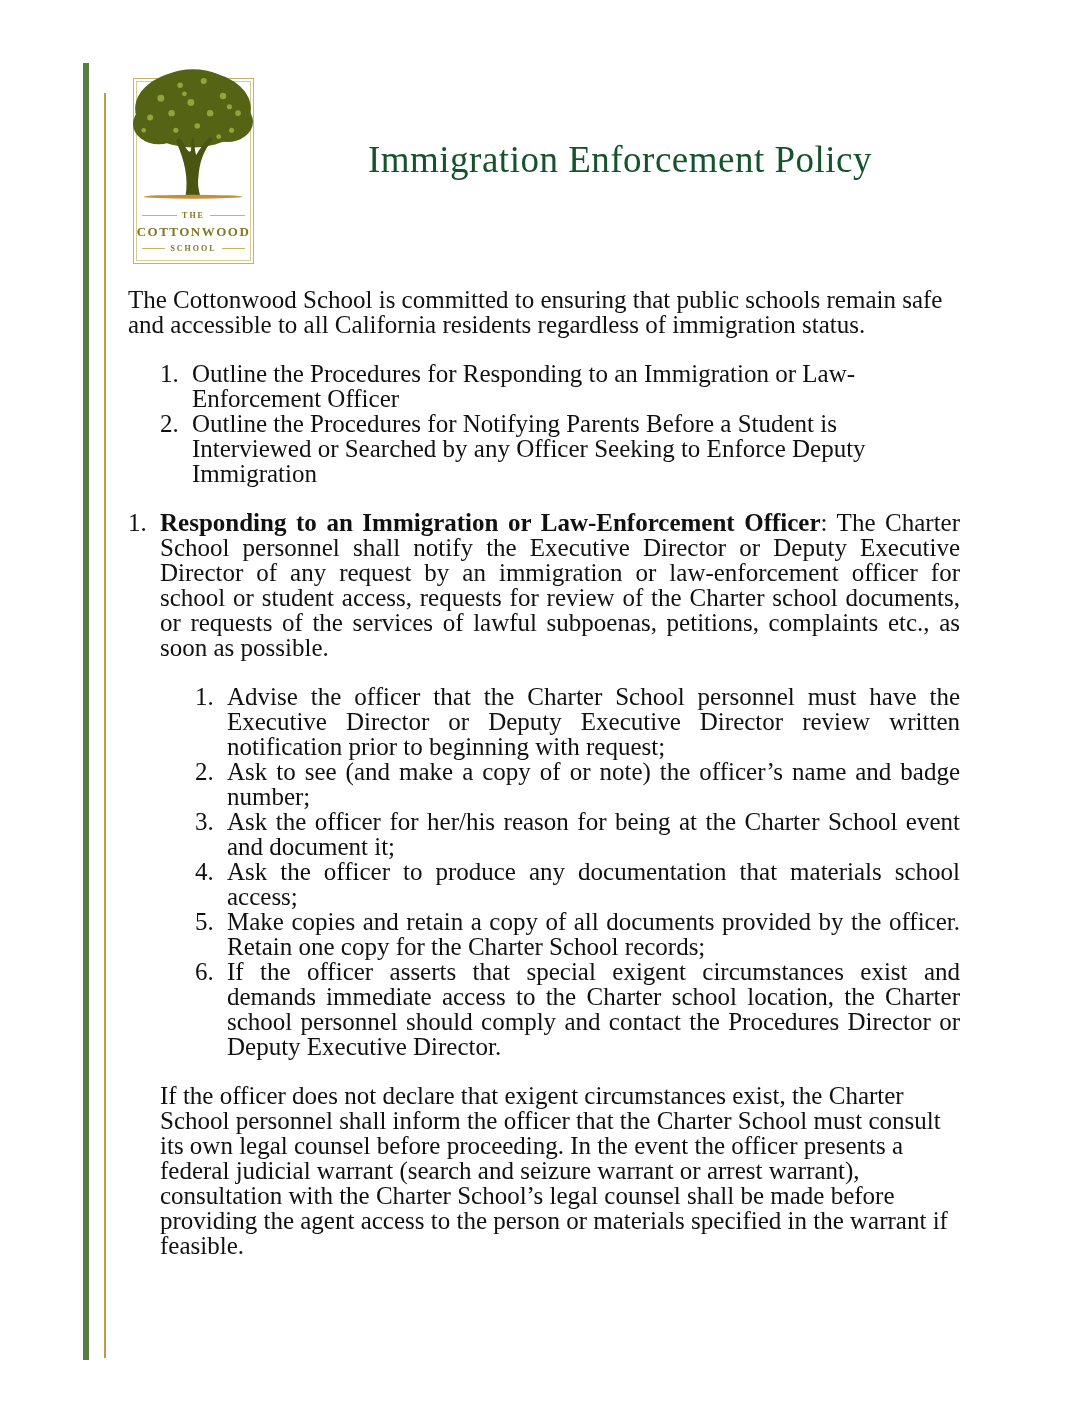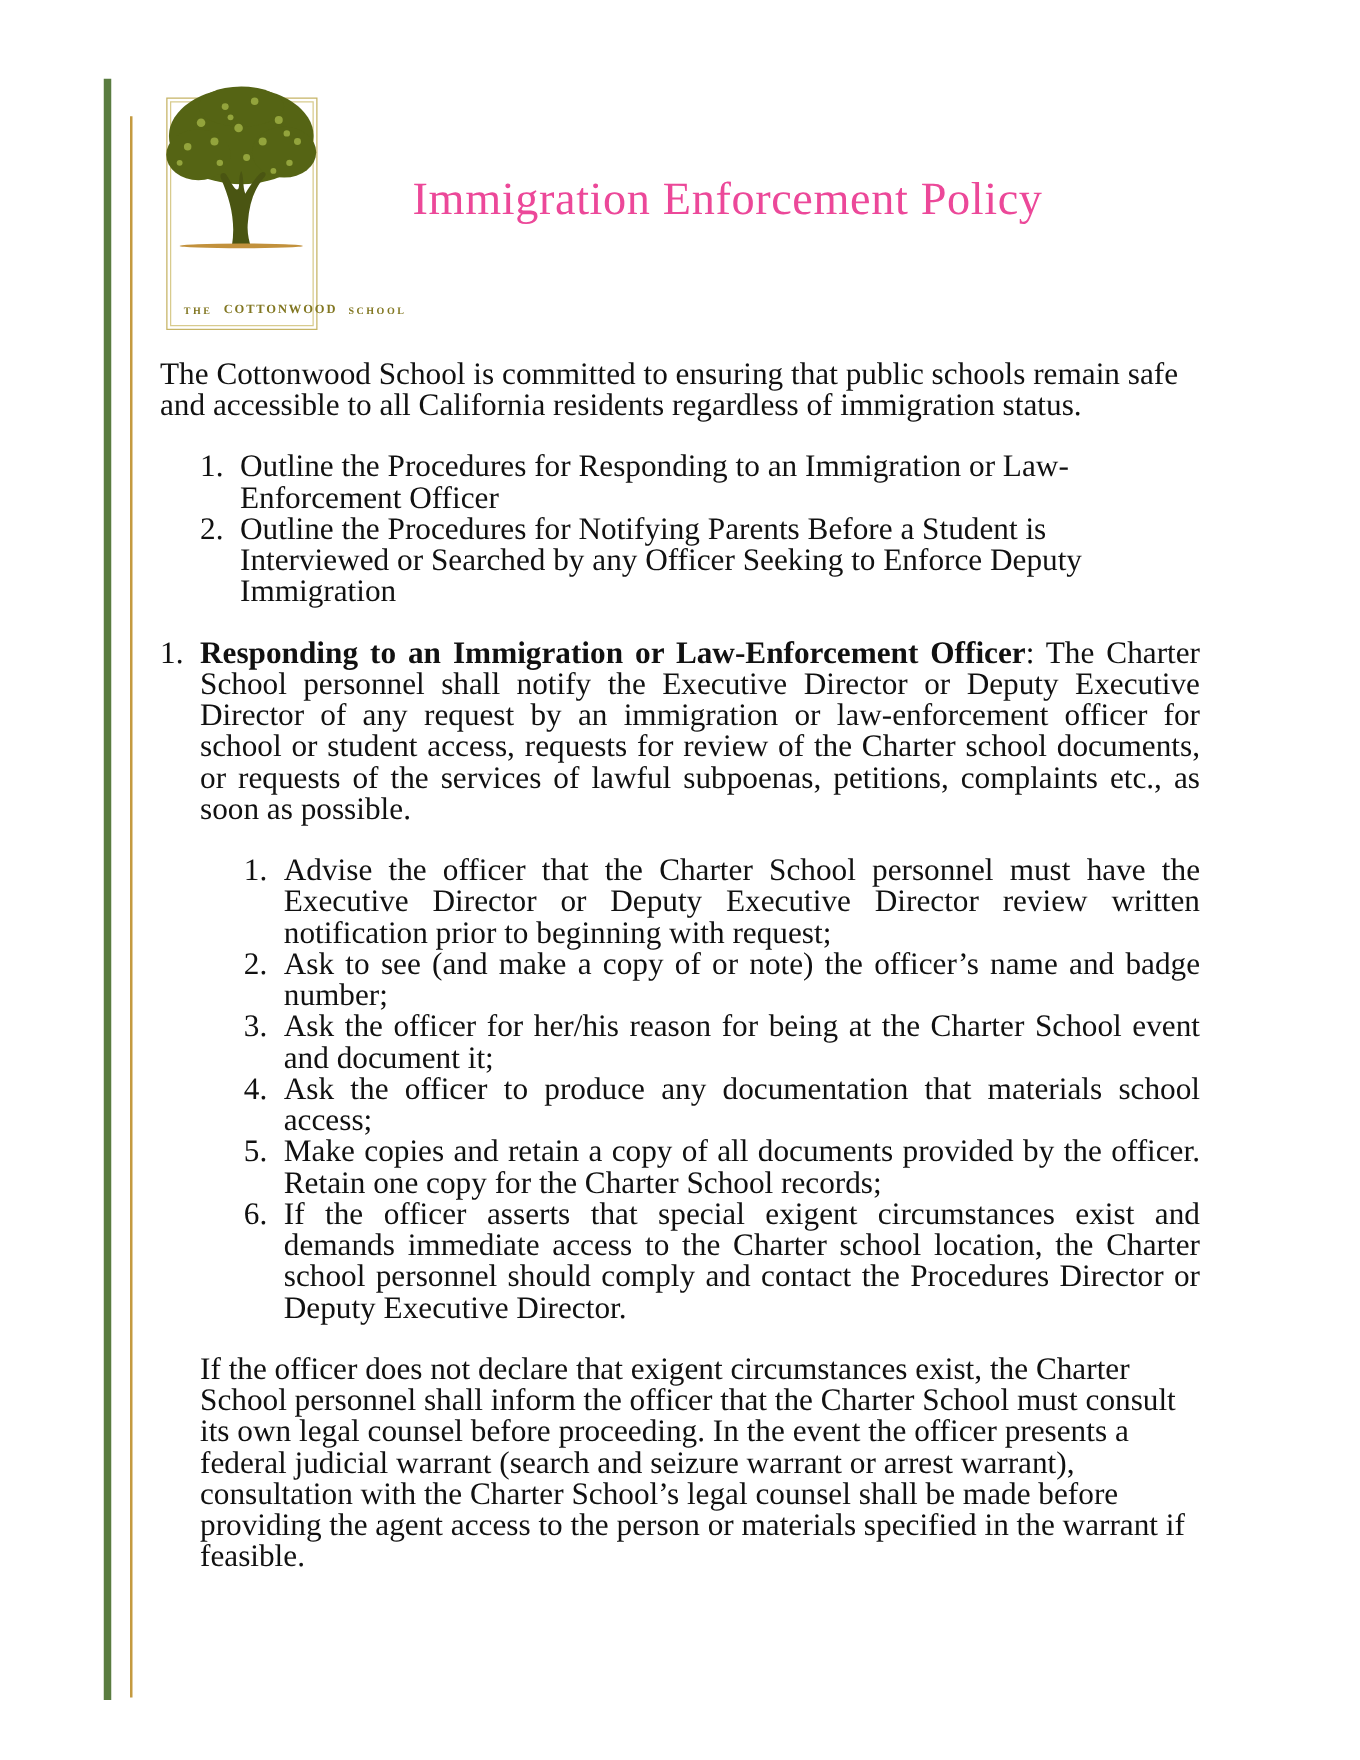--- a/index.html
+++ b/index.html
@@ -33,38 +33,38 @@
     border:1px solid #d8cb8d;
     pointer-events:none;
   }
   .logo-box svg{
     position:absolute;left:-7px;top:-13px;
     width:132px;height:150px;
     overflow:visible;
   }
   .logo-text{
     position:absolute;left:8px;right:8px;bottom:10px;
-    display:flex;align-items:flex-end;gap:4px;
+    display:flex;flex-direction:column;align-items:center;gap:4px;
     color:#827722;
     font-family:Liberation Serif, serif;
   }
   .logo-row{display:flex;align-items:center;width:100%;gap:5px;}
   .logo-rule{flex:1;height:1px;background:#c6b466;}
   .logo-the,.logo-school{
     font-size:8px;letter-spacing:2px;font-weight:bold;white-space:nowrap;
   }
   .logo-name{
-    font-size:10px;letter-spacing:1.5px;font-weight:bold;white-space:nowrap;
+    font-size:13px;letter-spacing:1.5px;font-weight:bold;white-space:nowrap;
   }
   
   .doc-title{
     position:absolute;left:330px;top:138px;width:580px;
-    text-align:left;
+    text-align:center;
     font-size:37px;
-    color:#ec4899;
+    color:#14532d;
     letter-spacing:0.5px;
   }
   
   .content{
     position:absolute;left:128px;top:287px;width:832px;
     font-size:25px;line-height:25px;
   }
   .para{margin:0 0 24px 0;}
   .justify{text-align:justify;}
   .indent1{margin-left:32px;}

